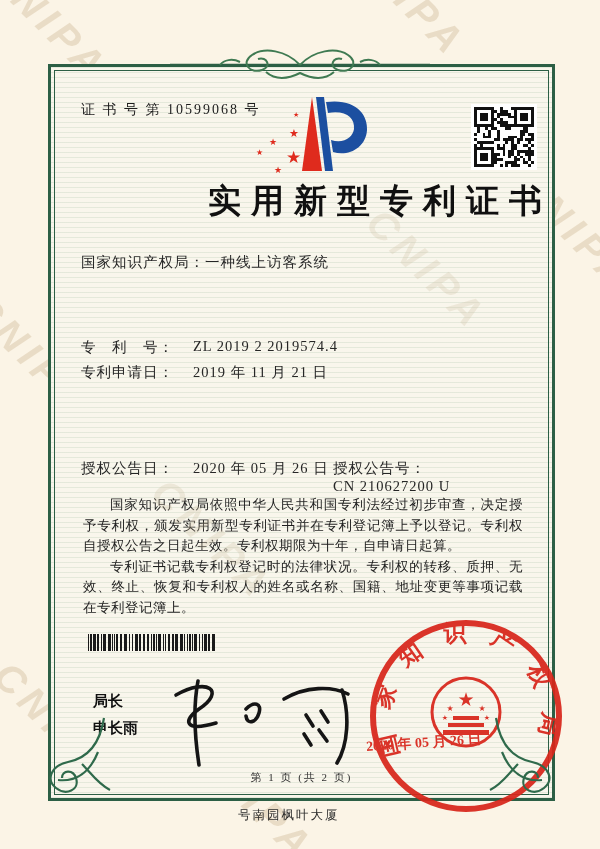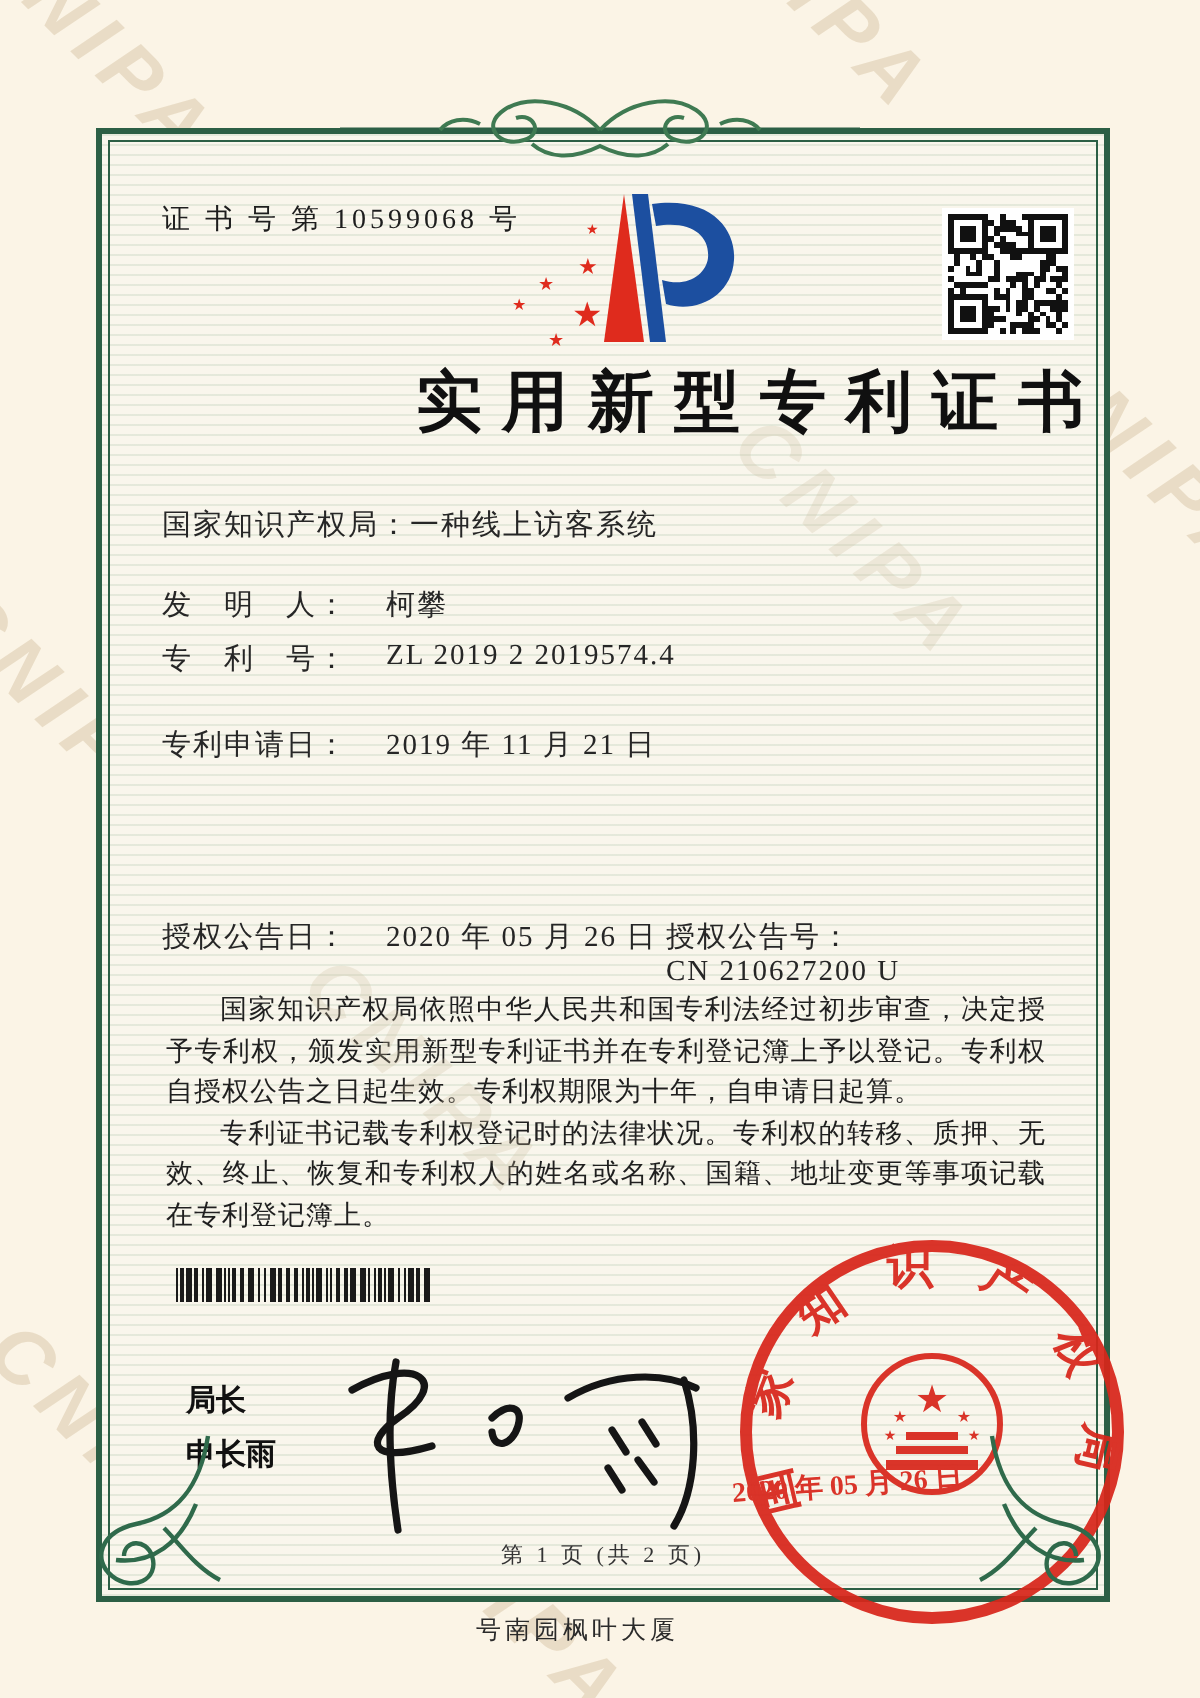--- a/index.html
+++ b/index.html
@@ -522,24 +522,21 @@
           <div class="b"></div>
           <div></div>
         </div>
     </div>
 
     <div class="title">实用新型专利证书</div>
 
     <div class="row" style="top:186px">
       <span class="lab">国家知识产权局：</span><span class="val">一种线上访客系统</span>
     </div>
-    <div class="row" style="top:226px">
-      <span class="lab">发　明　人：</span><span class="val">柯攀</span>
-    </div>
-    <div class="row" style="top:253px">
+    <div class="row" style="top:271px">
       <span class="lab">专　利　号：</span><span class="val">ZL 2019 2 2019574.4</span>
     </div>
     <div class="row" style="top:296px">
       <span class="lab">专利申请日：</span><span class="val">2019 年 11 月 21 日</span>
     </div>
     <div class="row" style="top:392px">
       <span class="lab">授权公告日：</span><span class="val">2020 年 05 月 26 日</span>
       <span class="pair2">
         <span class="lab" style="min-width:0;margin-right:4px">授权公告号：</span><span class="val">CN 210627200 U</span>
       </span>

